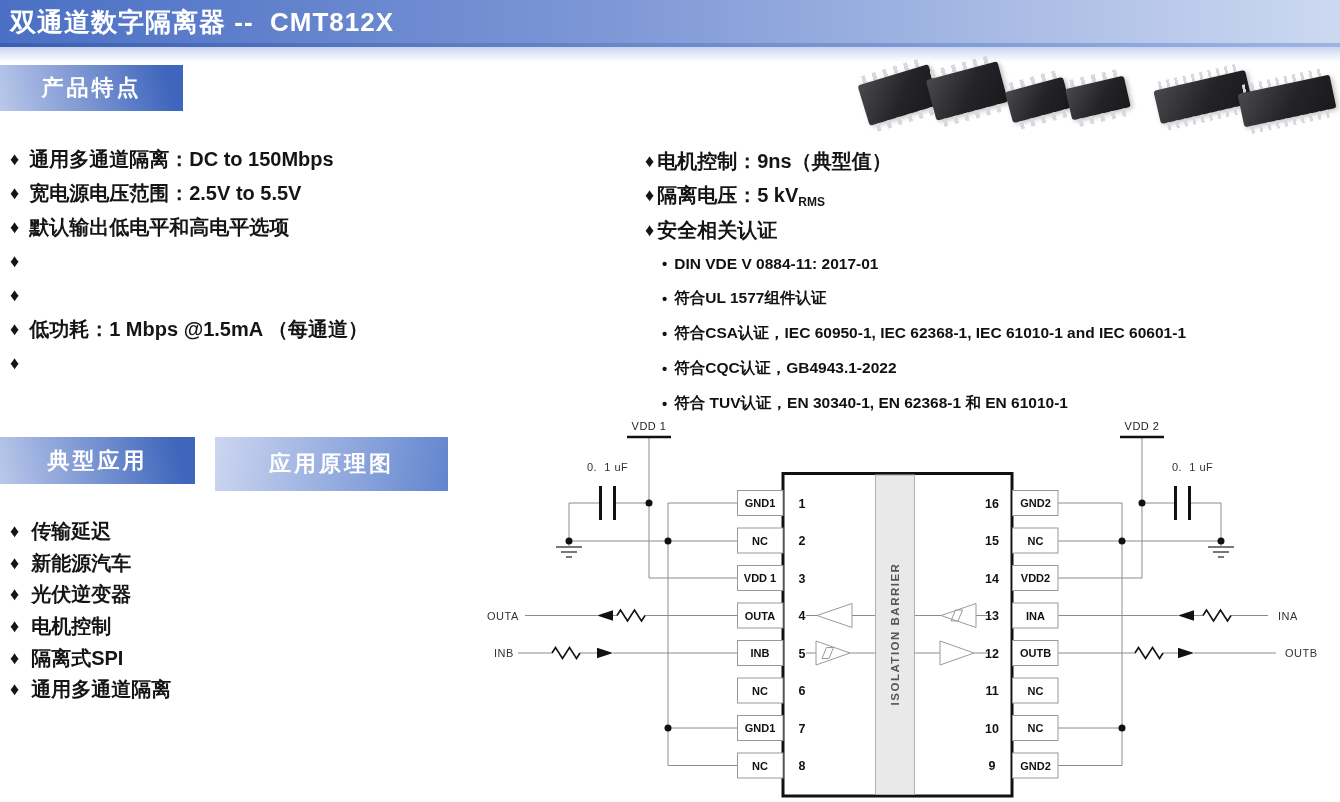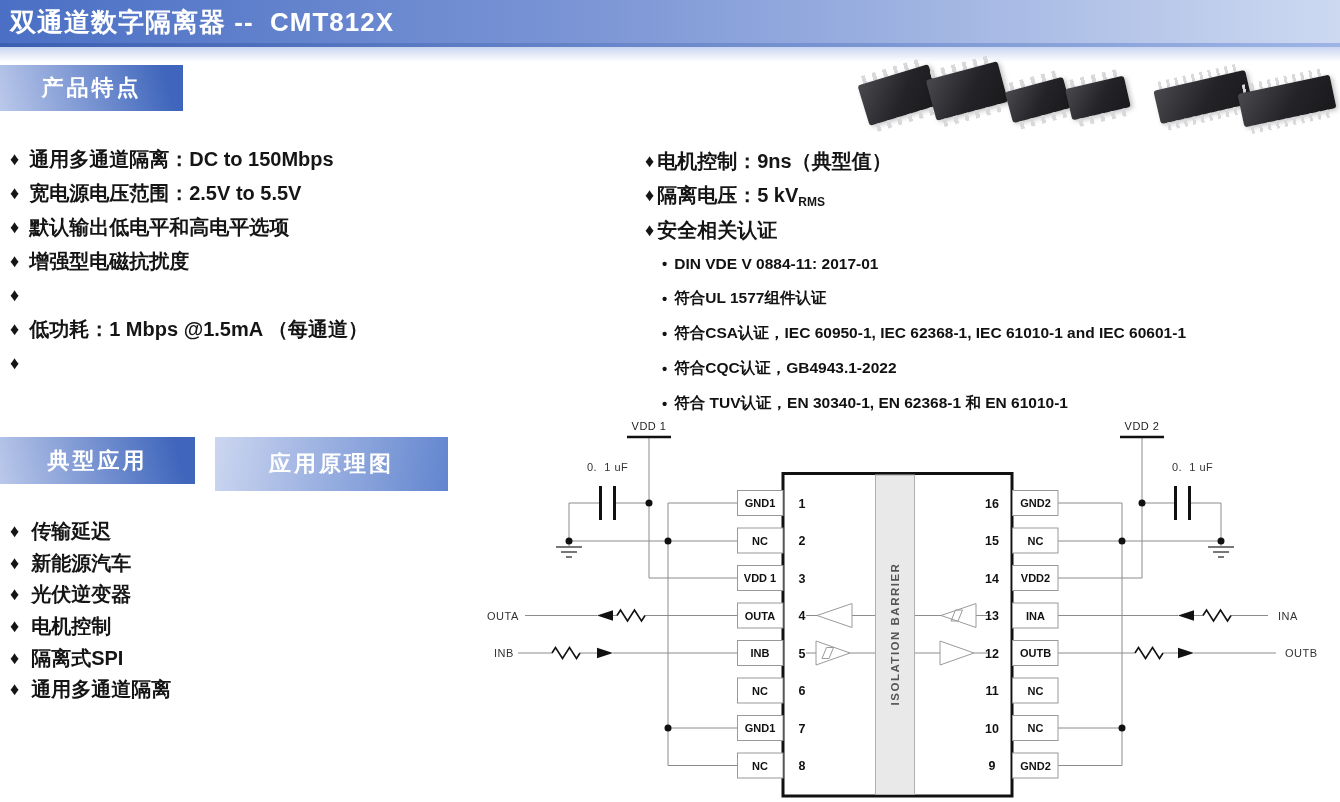--- a/index.html
+++ b/index.html
@@ -129,21 +129,20 @@
     <div class="feat-item">
         <span class="bullet">♦</span>
         <span>宽电源电压范围：2.5V to 5.5V</span>
       </div>
     <div class="feat-item">
         <span class="bullet">♦</span>
         <span>默认输出低电平和高电平选项</span>
       </div>
     <div class="feat-item">
         <span class="bullet">♦</span>
-        <span>增强型电磁抗扰度</span>
       </div>
     <div class="feat-item">
         <span class="bullet">♦</span>
       </div>
     <div class="feat-item">
         <span class="bullet">♦</span>
         <span>低功耗：1 Mbps @1.5mA （每通道）</span>
       </div>
     <div class="feat-item">
         <span class="bullet">♦</span>

